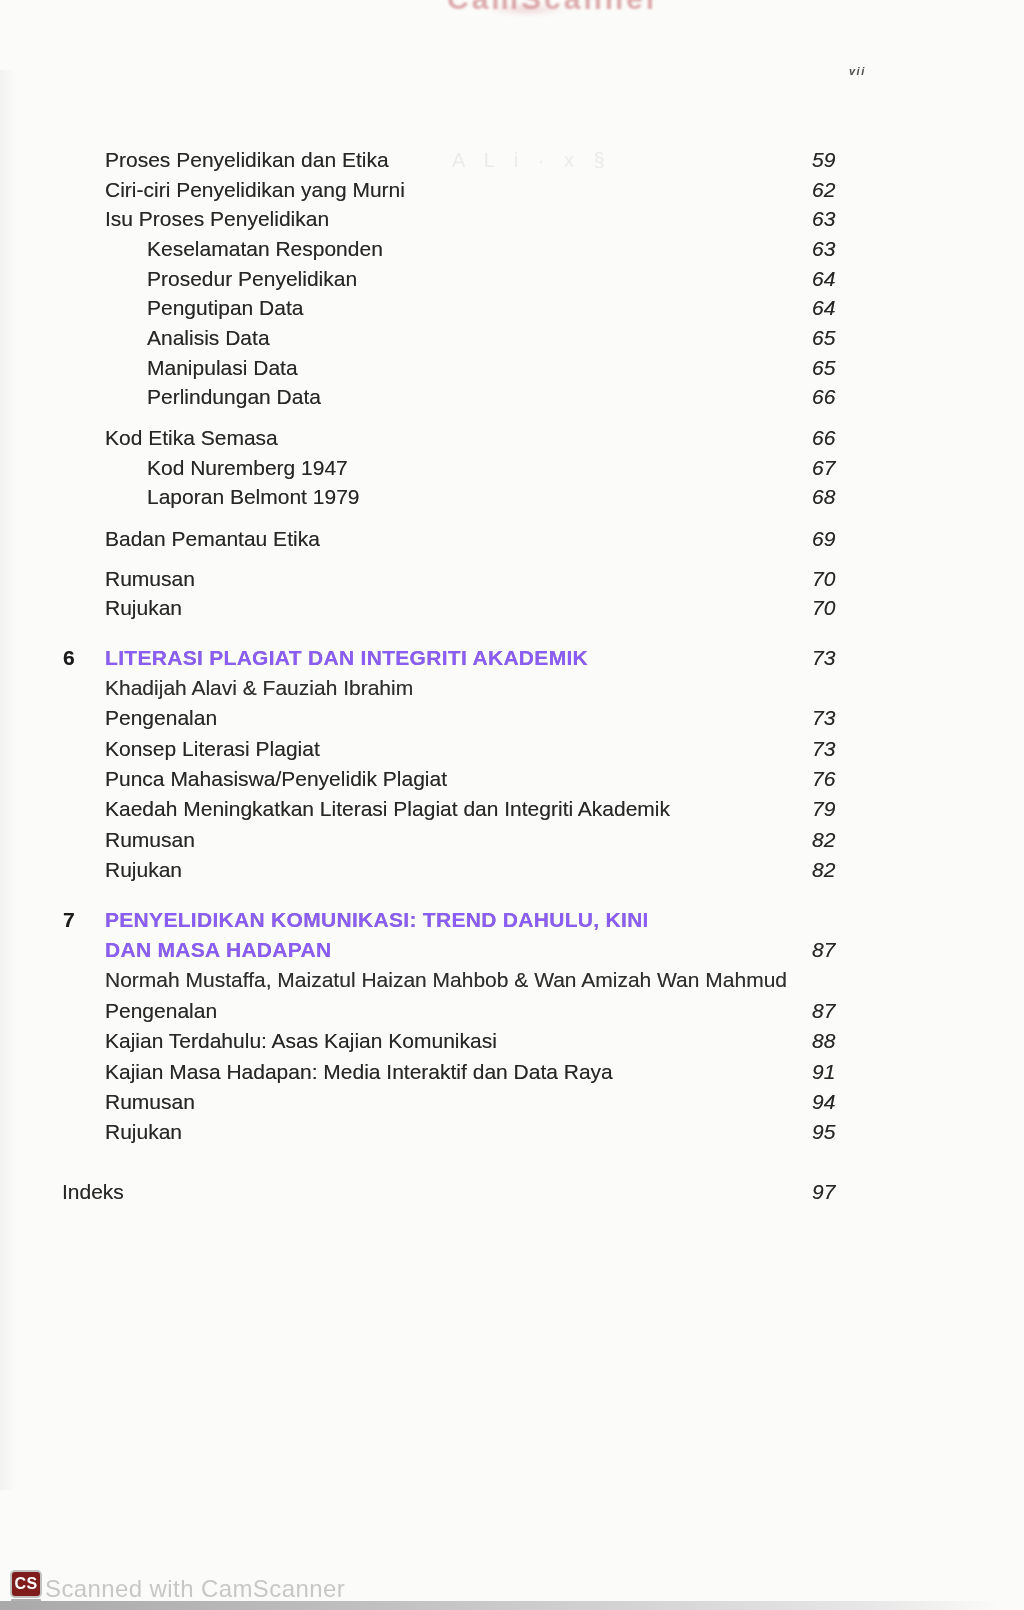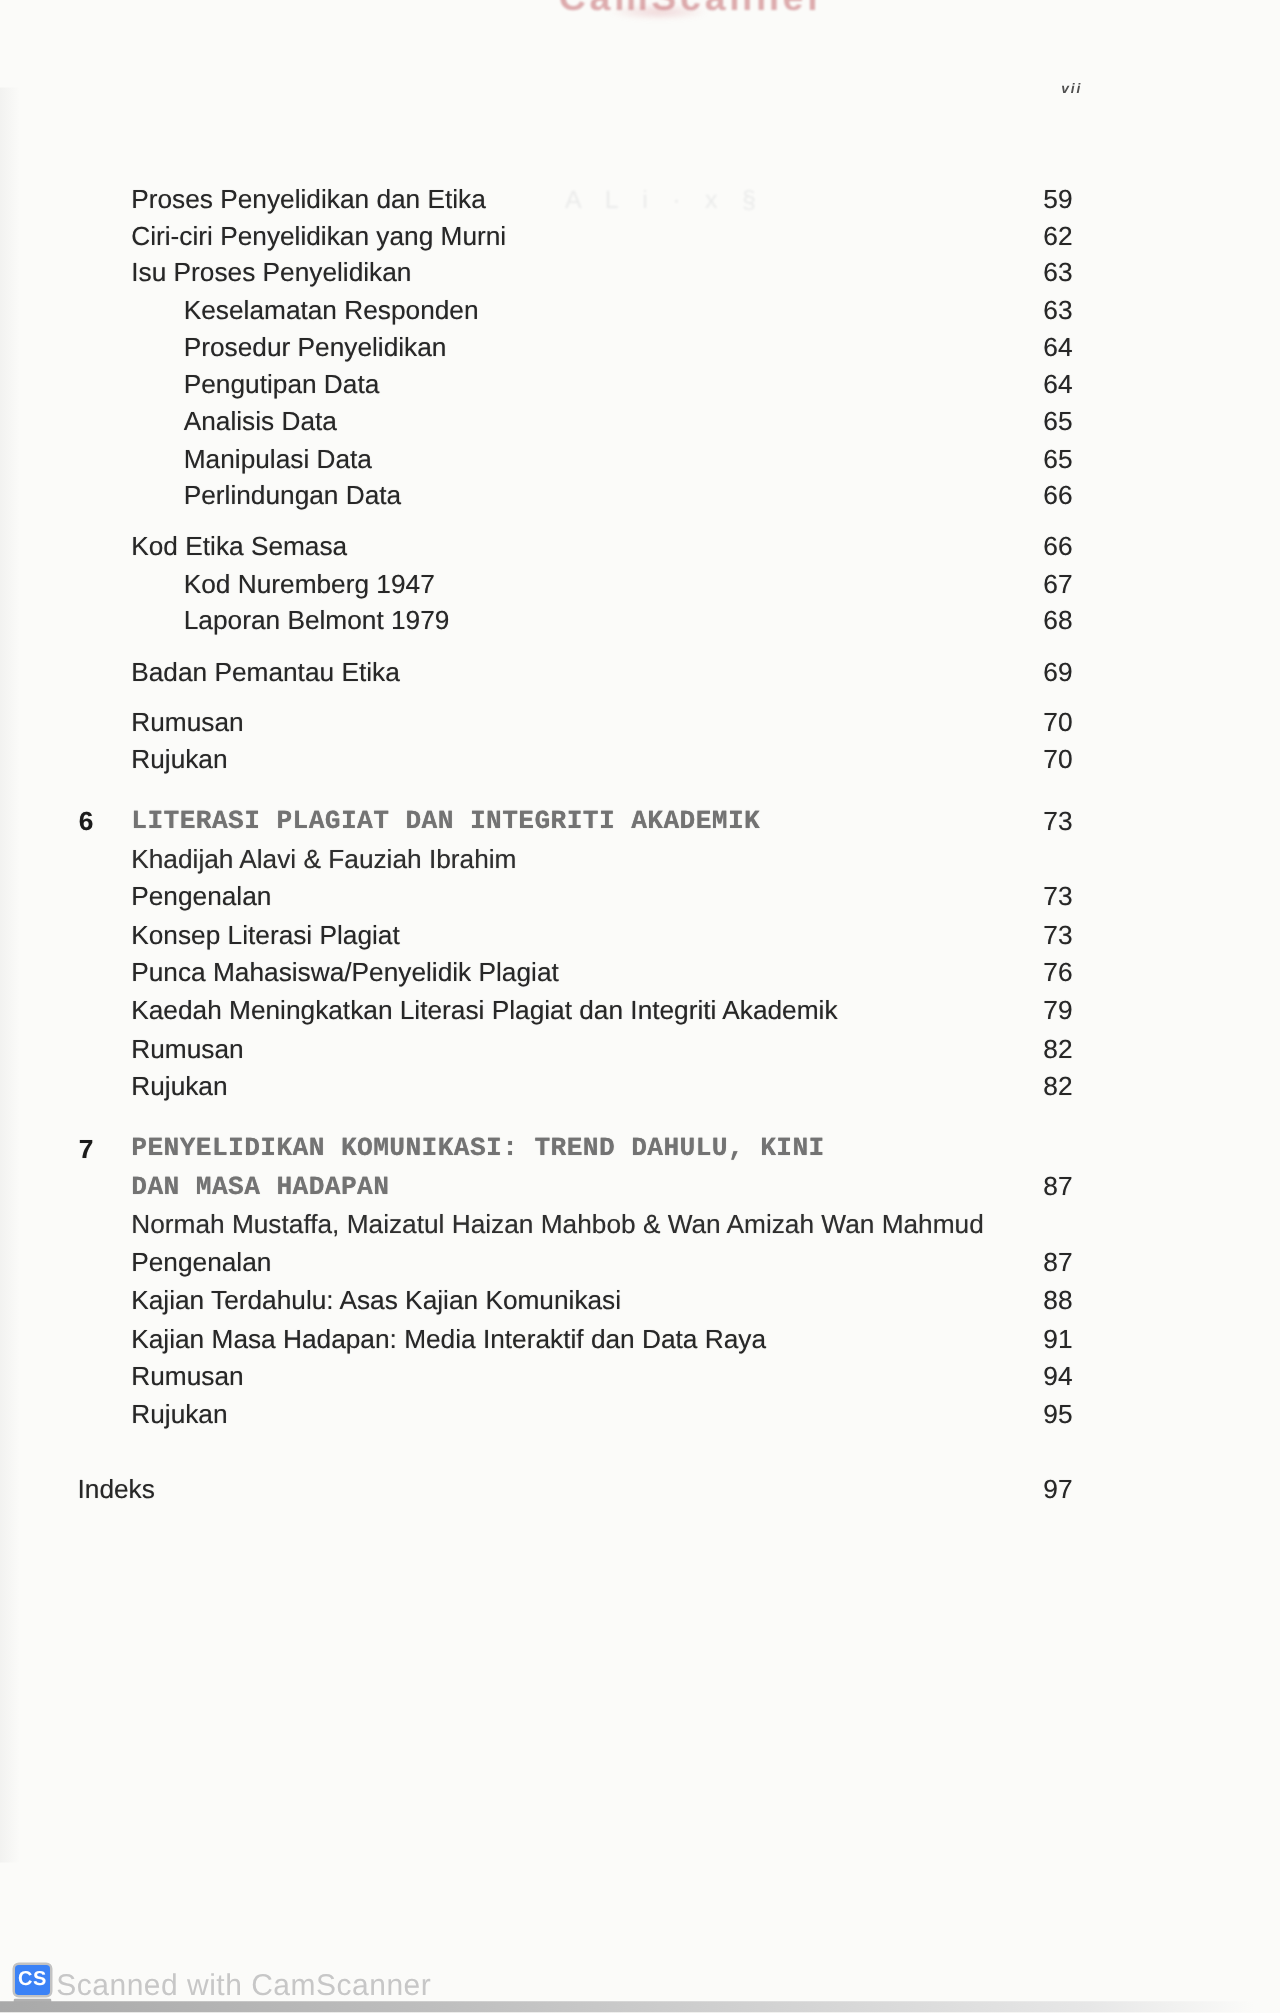--- a/index.html
+++ b/index.html
@@ -39,45 +39,45 @@
   #toc{position:absolute;left:62px;top:145px;width:796px;}
   .toc-row{
     display:flex;justify-content:space-between;align-items:center;
     height:29.7px;position:relative;
   }
   .chapter .toc-row{height:30.4px;}
   .toc-text,.toc-page{
     font-size:21px;color:#272727;white-space:nowrap;
     text-shadow:0 0 0.6px rgba(40,40,40,0.5);
   }
-  .toc-page{text-align:right;min-width:46px;}
+  .toc-page{text-align:left;min-width:46px;font-style:italic;}
   .ind0{padding-left:43px;}
   .ind1{padding-left:85px;}
   .ind-1{padding-left:0;}
-  .title{font-weight:700;color:#737373;letter-spacing:0.3px;padding-left:43px;font-family:Liberation Mono, monospace;}
+  .title{font-weight:700;color:#8b5cf6;letter-spacing:0.3px;padding-left:43px;}
   .author{padding-left:43px;color:#2e2e2e;}
   .chapter-number{
     position:absolute;left:1px;top:0;height:100%;
     display:flex;align-items:center;
     font-size:21px;font-weight:700;color:#1b1b1b;
     text-shadow:0 0 0.6px rgba(40,40,40,0.5);
   }
   
   #toc > :nth-child(2){margin-top:11px;}
   #toc > :nth-child(3){margin-top:12px;}
   #toc > :nth-child(4){margin-top:10px;}
   #toc > :nth-child(5){margin-top:19px;}
   #toc > :nth-child(6){margin-top:19px;}
   #toc > :nth-child(7){margin-top:30px;}
   
   .footer{position:absolute;left:10px;top:1570px;display:flex;align-items:center;}
   .badge-wrap{position:relative;width:34px;height:38px;}
   .cs-badge{
     width:28px;height:24px;border:2px solid #c2c2c2;border-radius:5px;
-    background:#3b82f6;color:#ffffff;font-weight:700;font-size:16px;
+    background:#7f1d1d;color:#ffffff;font-weight:700;font-size:16px;
     display:flex;align-items:center;justify-content:center;letter-spacing:0.5px;
   }
   .badge-strip{position:absolute;left:1px;top:29px;width:30px;height:7px;background:#b1b1b1;border-radius:1px;}
   .footer-text{margin-left:1px;font-size:24px;color:#c7c7c7;letter-spacing:0.4px;white-space:nowrap;}
   .bottom-strip{
     position:absolute;left:0;bottom:0;width:100%;height:9px;
     background:linear-gradient(to right,#a9a9a9,#bfbfbf 35%,#d4d4d4 62%,#e7e7e7 85%,rgba(238,238,238,0) 98%);
   }
 </style>
 </head>

